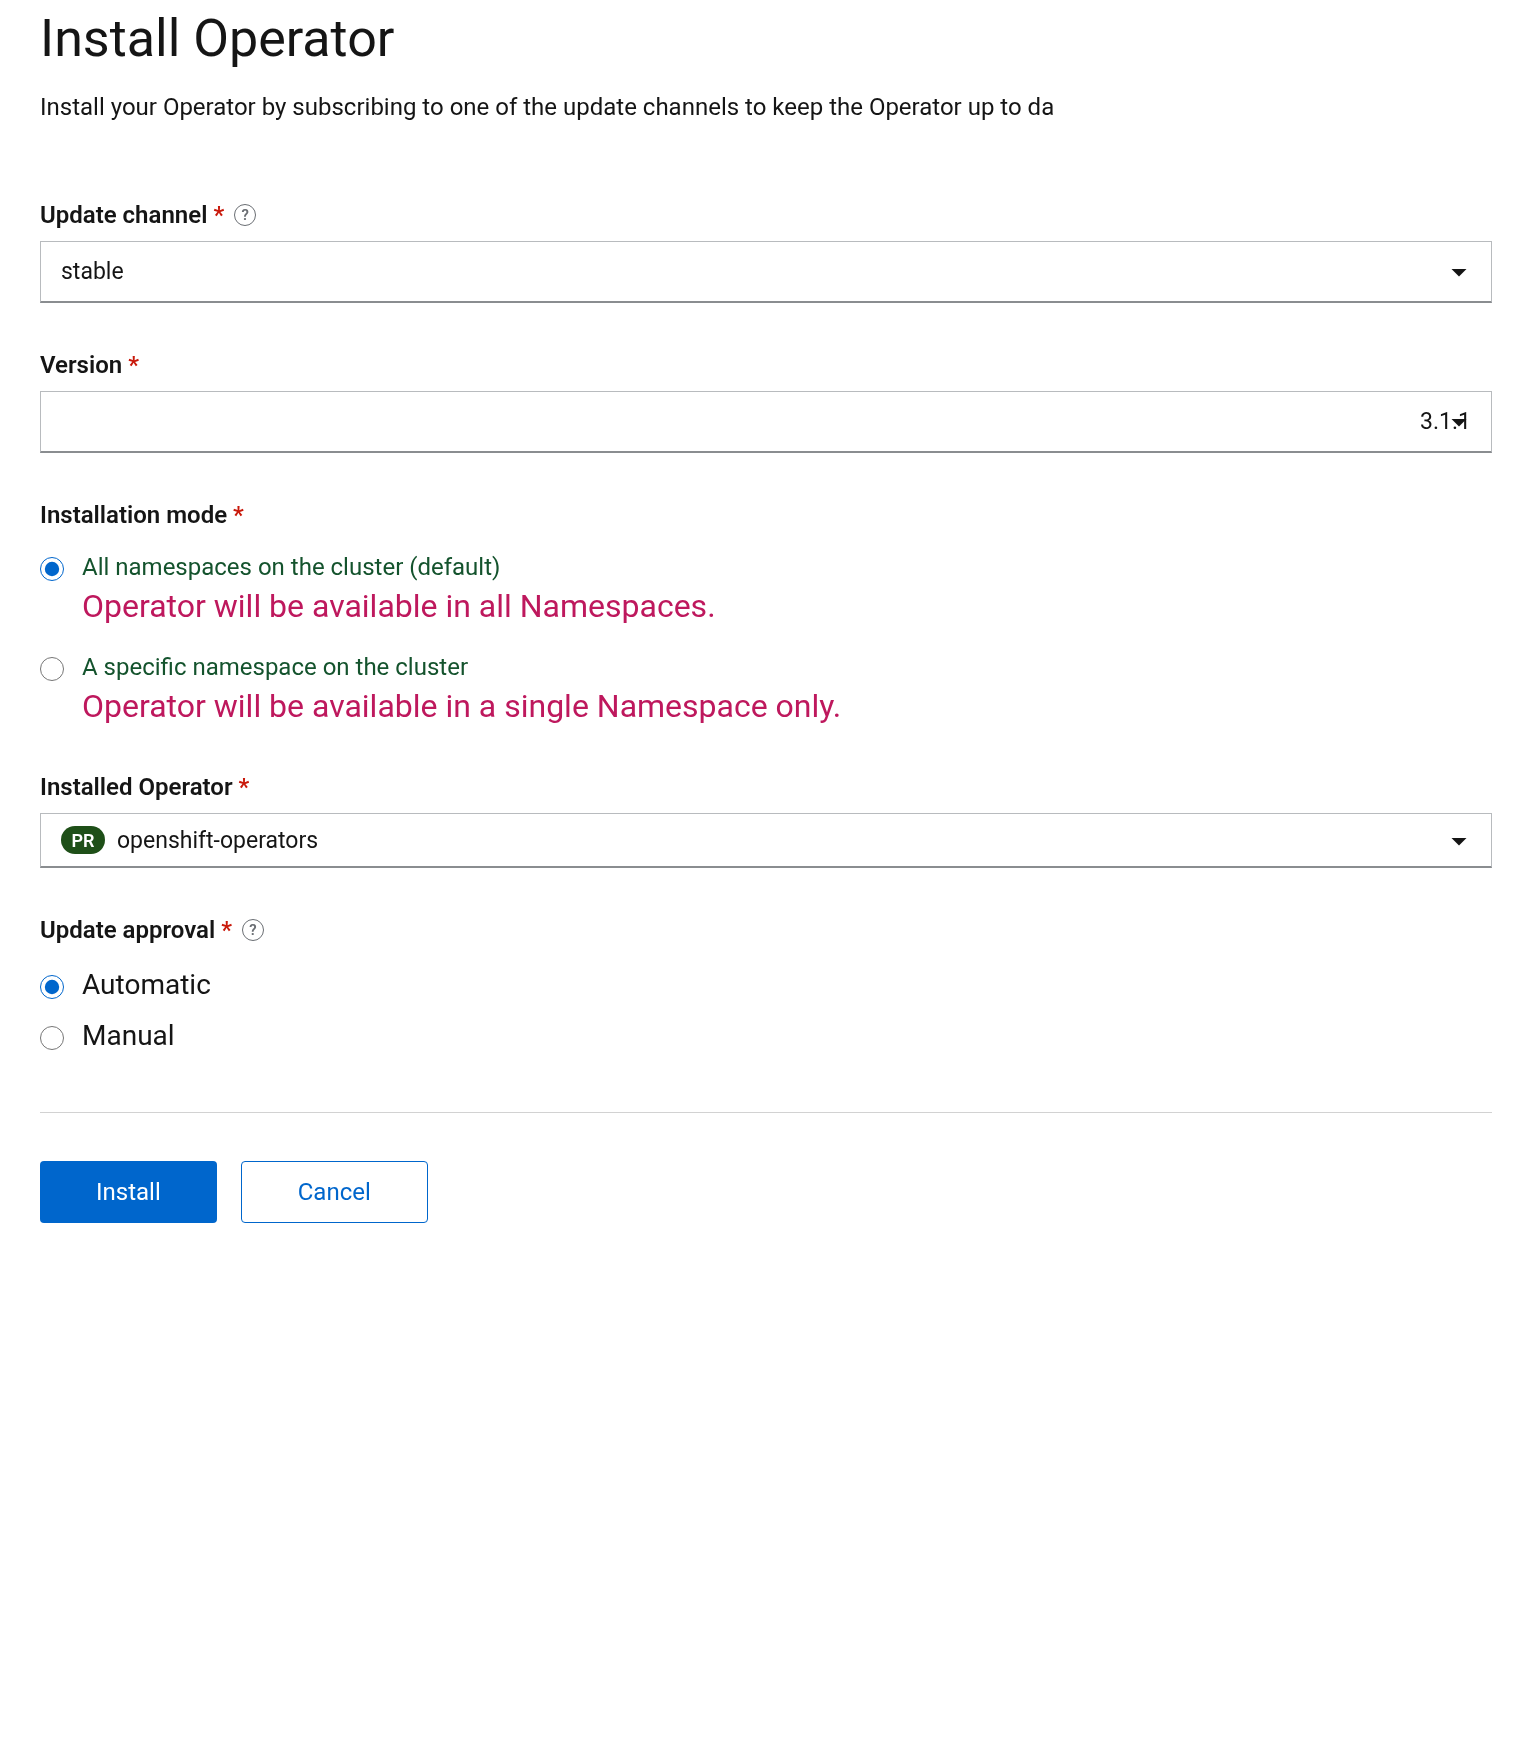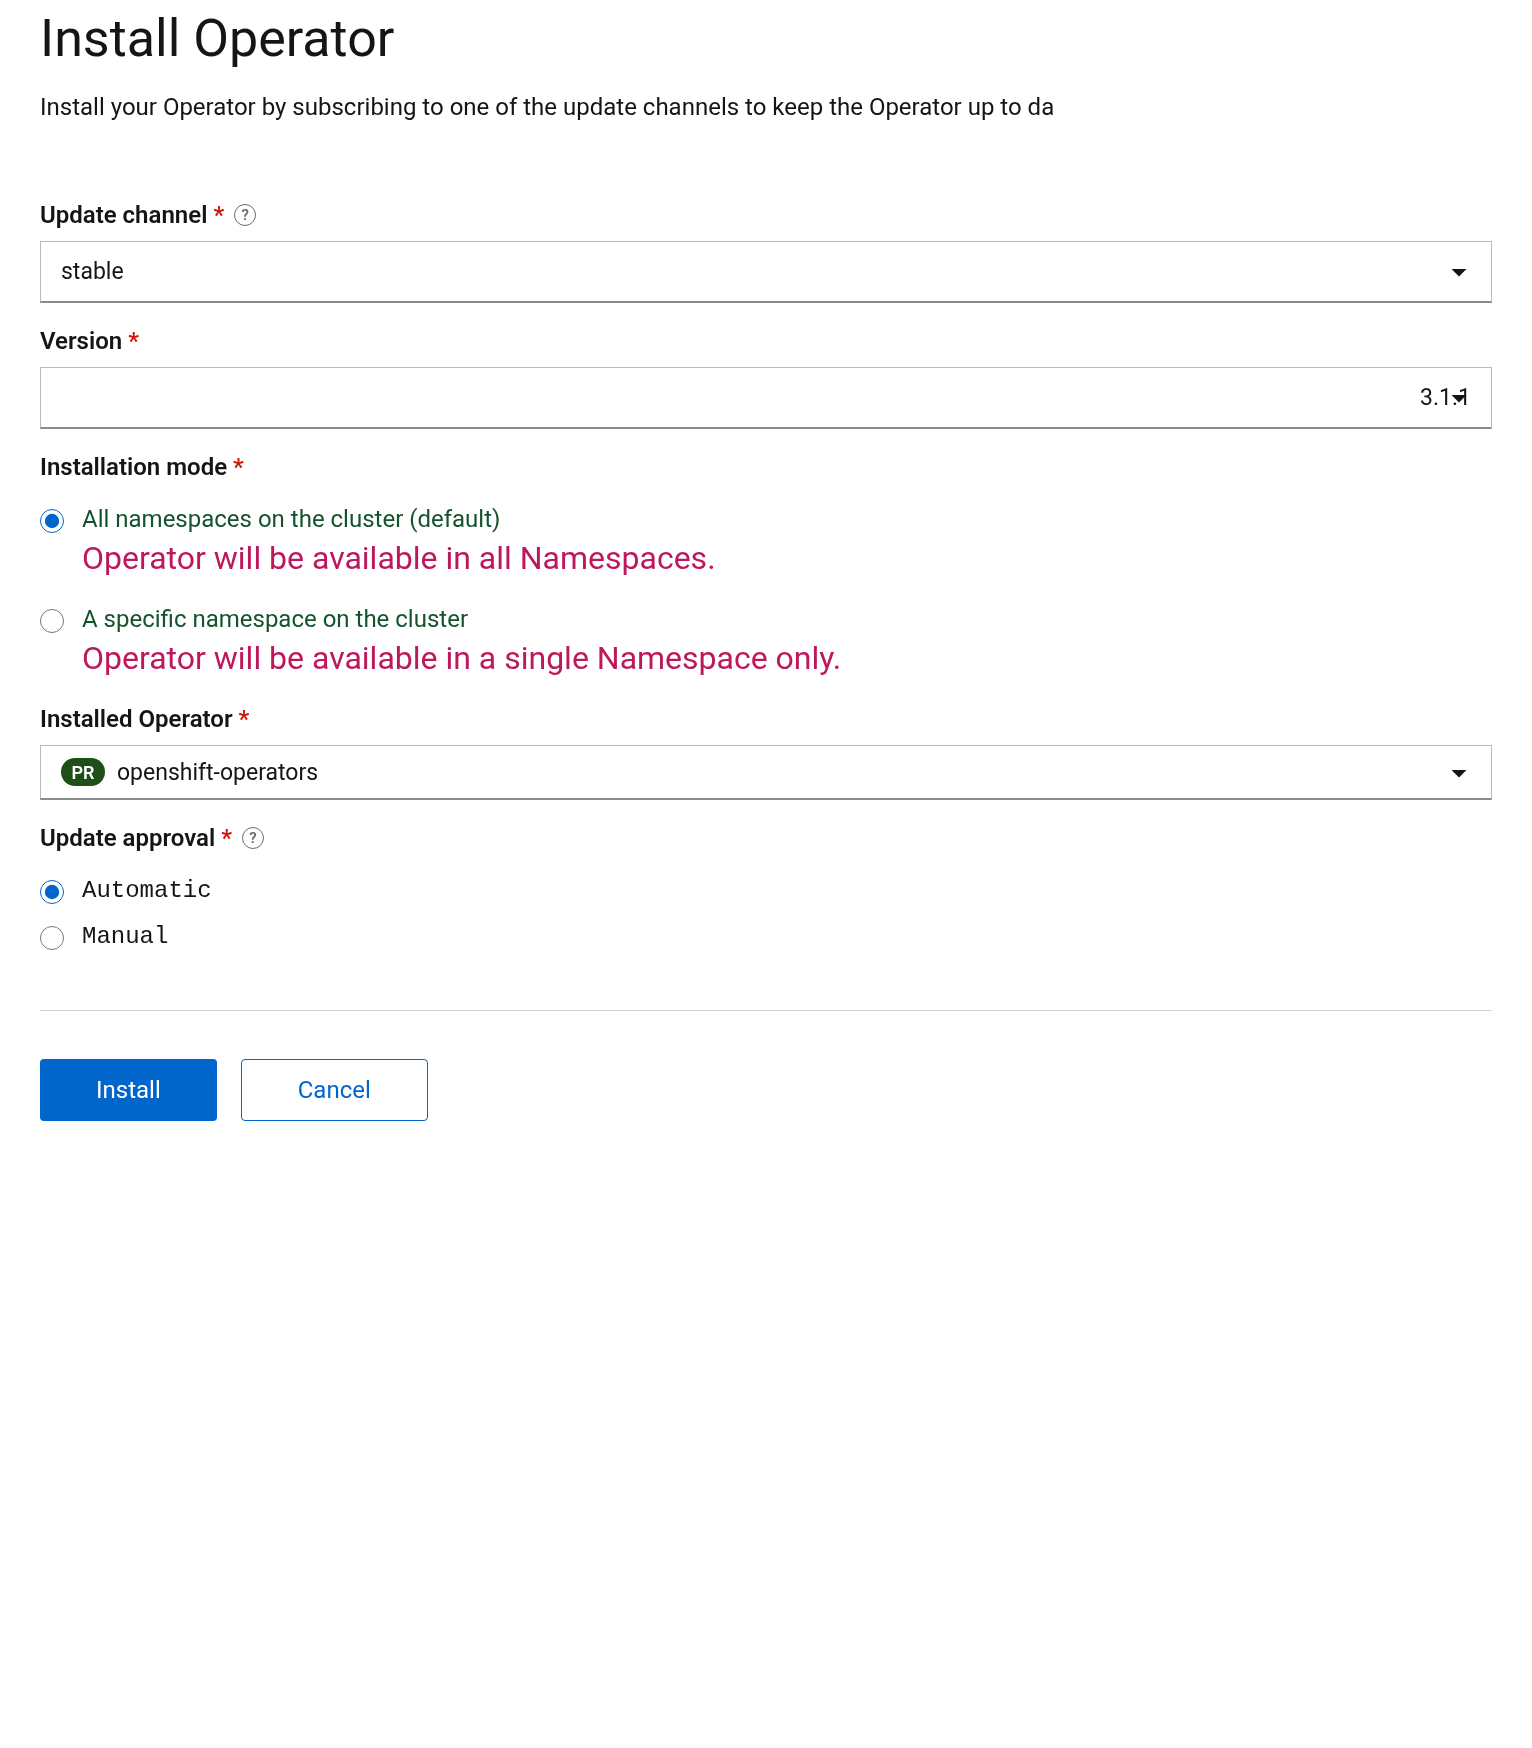--- a/index.html
+++ b/index.html
@@ -19,21 +19,21 @@
       font-weight: 400;
       margin-top: 8px;
       margin-bottom: 24px;
     }
     .page-description {
       font-size: 24px;
       color: #151515;
       margin-bottom: 80px;
     }
     .form-group {
-      margin-bottom: 24px;
+      margin-bottom: 48px;
     }
     .form-label {
       font-size: 24px;
       font-weight: 600;
       margin-bottom: 12px;
       display: flex;
       align-items: center;
       gap: 6px;
     }
     .required-asterisk {
@@ -164,24 +164,23 @@
     }
     .simple-radio-group {
       margin-top: 24px;
     }
     .simple-radio-option {
       display: flex;
       align-items: center;
       margin-bottom: 18px;
     }
     .simple-radio-label {
-      font-size: 24px;
+      font-size: 28px;
       margin-left: 18px;
       cursor: pointer;
-      font-family: Liberation Mono, monospace;
     }
   </style>
 </head>
 <body>
 
 <h1 class="page-title">Install Operator</h1>
 <p class="page-description">Install your Operator by subscribing to one of the update channels to keep the Operator up to da</p>
 
 <div class="form-group">
   <div class="form-label">

